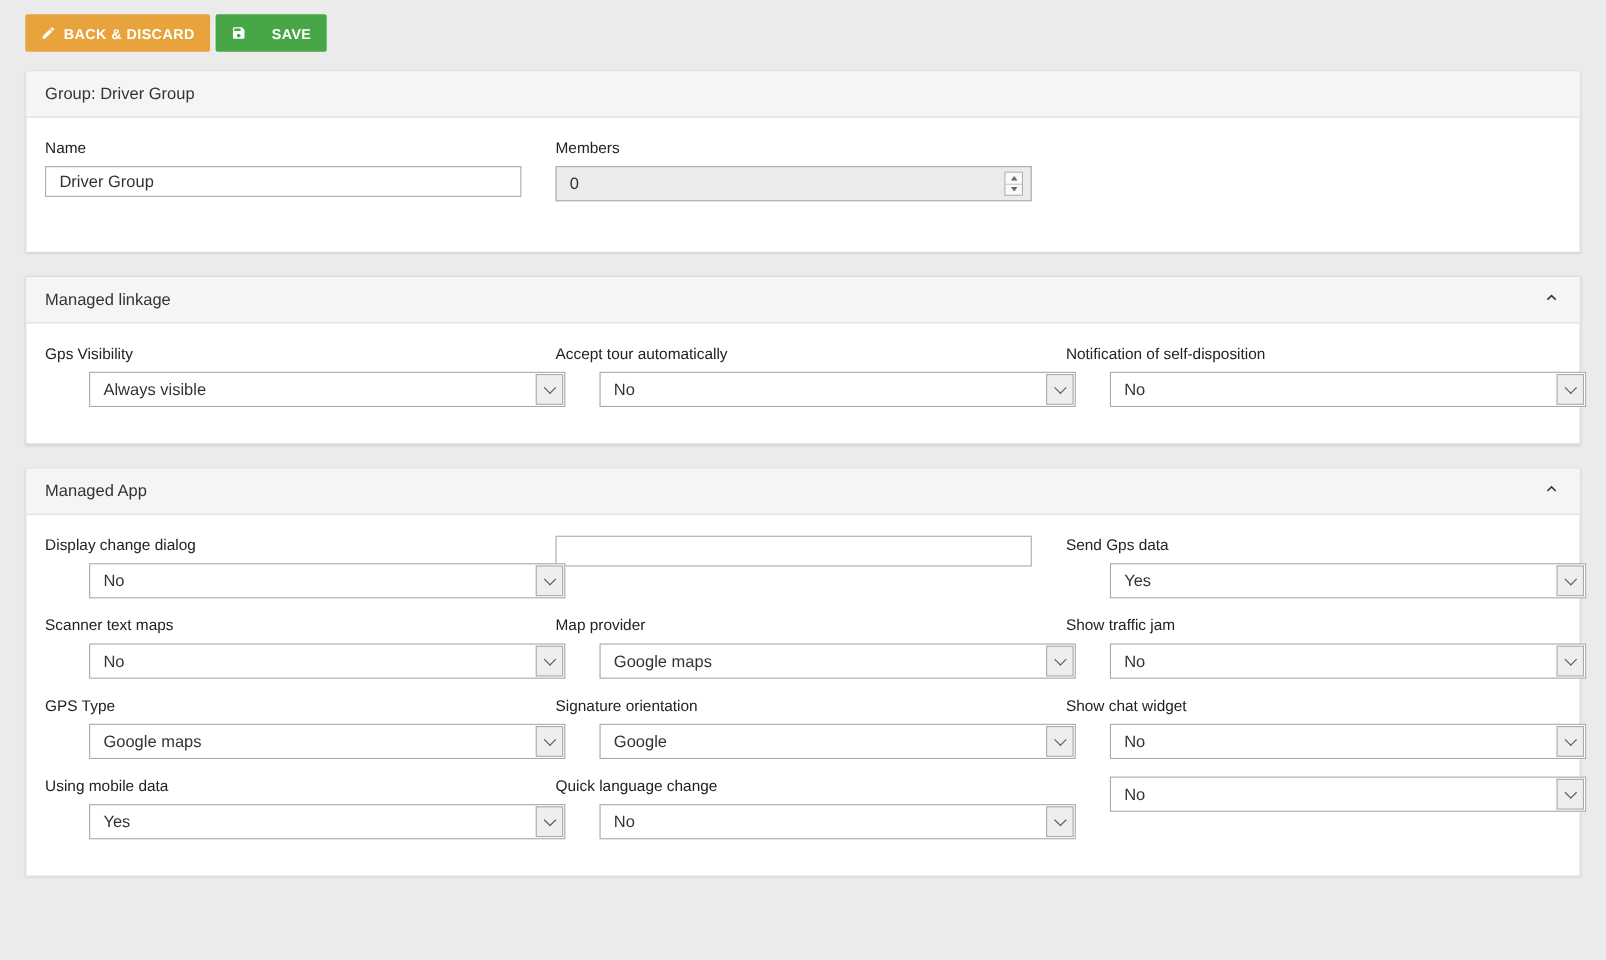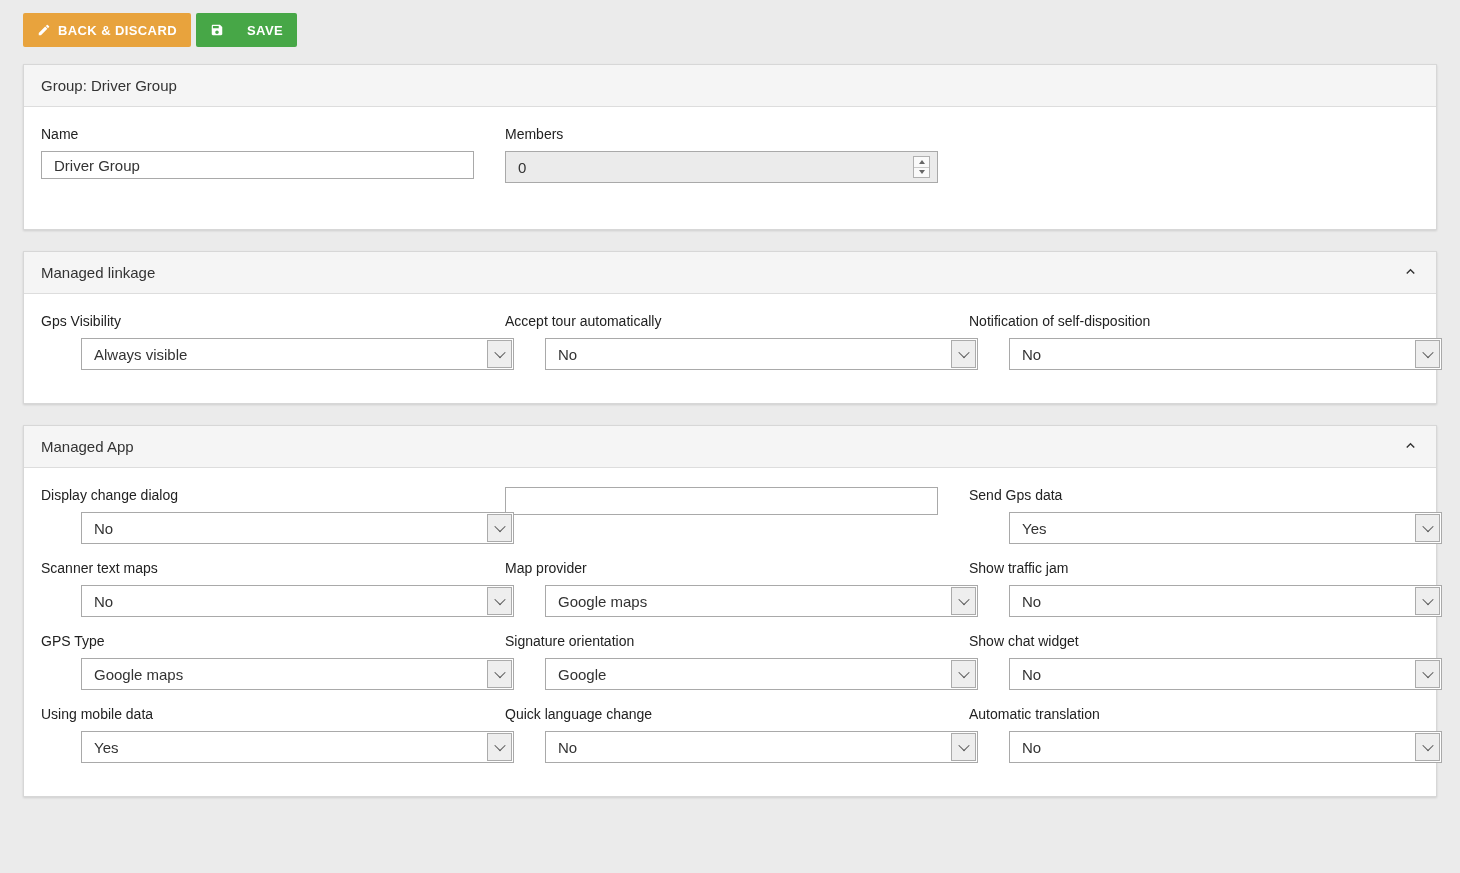--- a/index.html
+++ b/index.html
@@ -348,21 +348,20 @@
       <label>Quick language change</label>
       <div class="control select">
         <span class="sel-text">No</span>
         <span class="arrow-box">
             <i class="chev"></i>
           </span>
       </div>
     </div>
 
     <div class="field">
-      <label>Automatic translation</label>
       <div class="control select">
         <span class="sel-text">No</span>
         <span class="arrow-box">
             <i class="chev"></i>
           </span>
       </div>
     </div>
 
   </div>
 </div>

